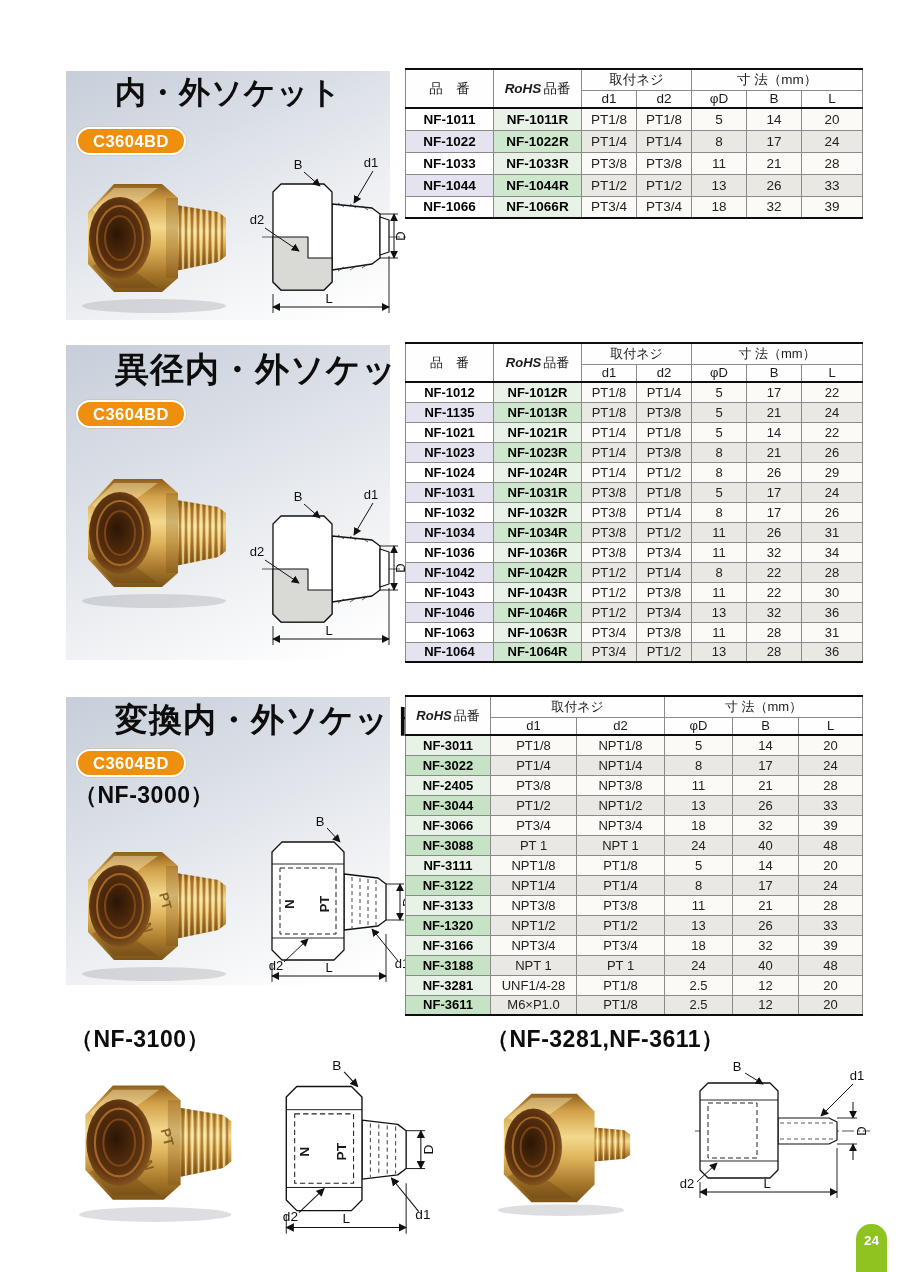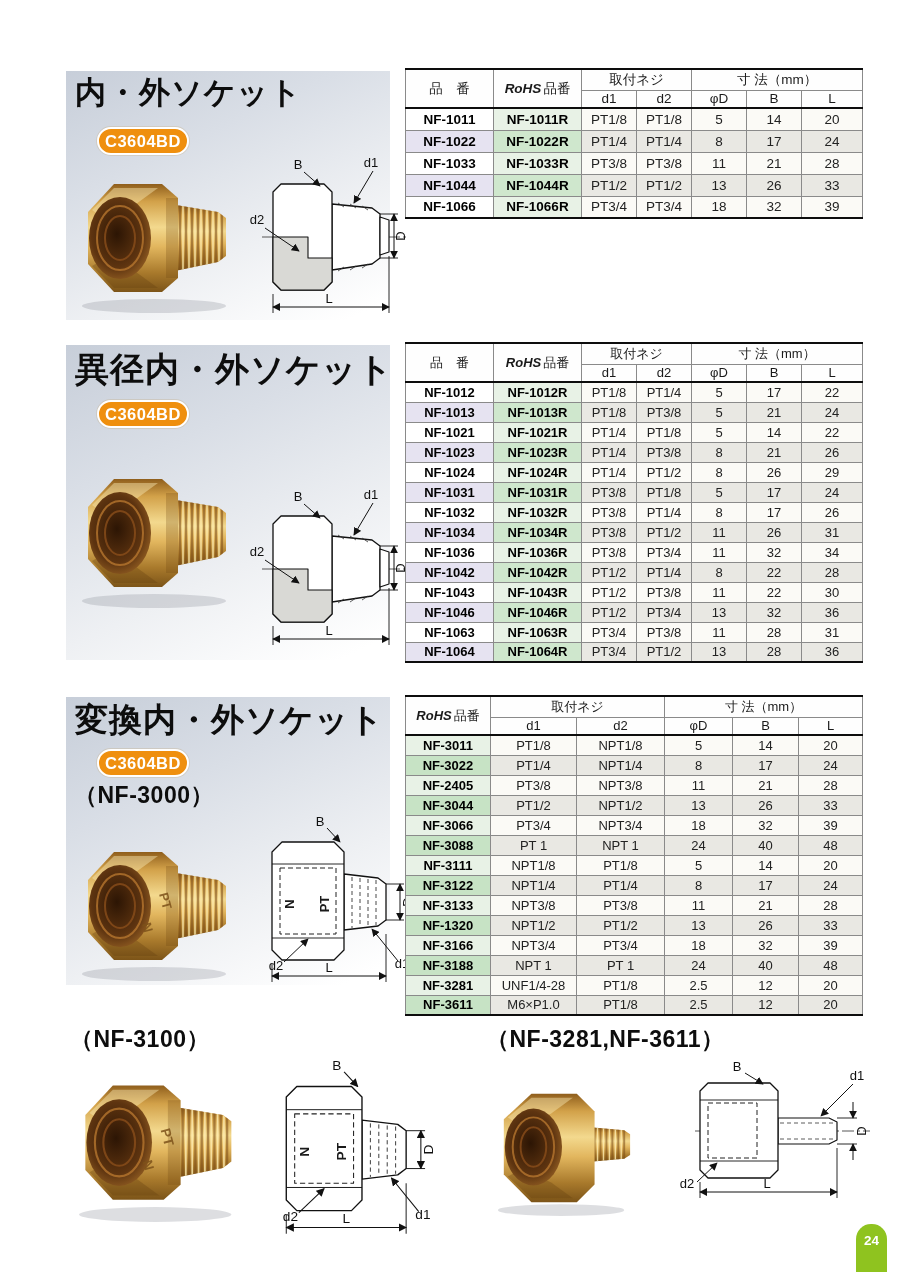--- a/index.html
+++ b/index.html
@@ -5,26 +5,26 @@
   * { margin:0; padding:0; box-sizing:border-box; }
   html,body { background:#fff; }
   body {
     width:900px; height:1272px; position:relative; overflow:hidden;
     font-family:"Liberation Sans","DejaVu Sans",sans-serif; color:#111;
   }
   .abs { position:absolute; }
   .section-box {
     background:linear-gradient(155deg,#c7ced9 0%,#d9dee6 32%,#eef0f3 65%,#ffffff 95%);
   }
-  .sec-title { font-weight:700; color:#0d0d0d; letter-spacing:1px; line-height:1.05; }
+  .sec-title { font-weight:700; color:#0d0d0d; letter-spacing:1px; line-height:1.05;margin-left:40px; }
   .badge {
     display:inline-flex; align-items:center; justify-content:center;
     background:#ef8f0e; color:#fff; font-weight:700; font-size:16.5px;
     letter-spacing:.5px; border:2.5px solid #fff; border-radius:15px;
-    height:28px; padding:0 6px; box-shadow:0 0 0 1px rgba(180,120,20,.15);margin-left:21px;
+    height:28px; padding:0 15px; box-shadow:0 0 0 1px rgba(180,120,20,.15);
   }
   .variant-label { font-weight:700; font-size:23px; color:#0d0d0d; letter-spacing:.5px; }
 
   
   .cat-table {
     border-collapse:collapse; table-layout:fixed; background:#ef4444;
     border-top:2.5px solid #0d0d0d; border-bottom:2.5px solid #0d0d0d;
     border-left:1px solid #666; border-right:1px solid #666;
     font-size:13.5px;
   }
@@ -378,21 +378,21 @@
       <tr>
         <td class="c0">NF-1012</td>
         <td class="c1">NF-1012R</td>
         <td class="c2">PT1/8</td>
         <td class="c3">PT1/4</td>
         <td class="c4">5</td>
         <td class="c5">17</td>
         <td class="c6">22</td>
       </tr>
       <tr>
-        <td class="c0">NF-1013</td>
+        <td class="c0">NF-1135</td>
         <td class="c1">NF-1013R</td>
         <td class="c2">PT1/8</td>
         <td class="c3">PT3/8</td>
         <td class="c4">5</td>
         <td class="c5">21</td>
         <td class="c6">24</td>
       </tr>
       <tr>
         <td class="c0">NF-1021</td>
         <td class="c1">NF-1021R</td>

